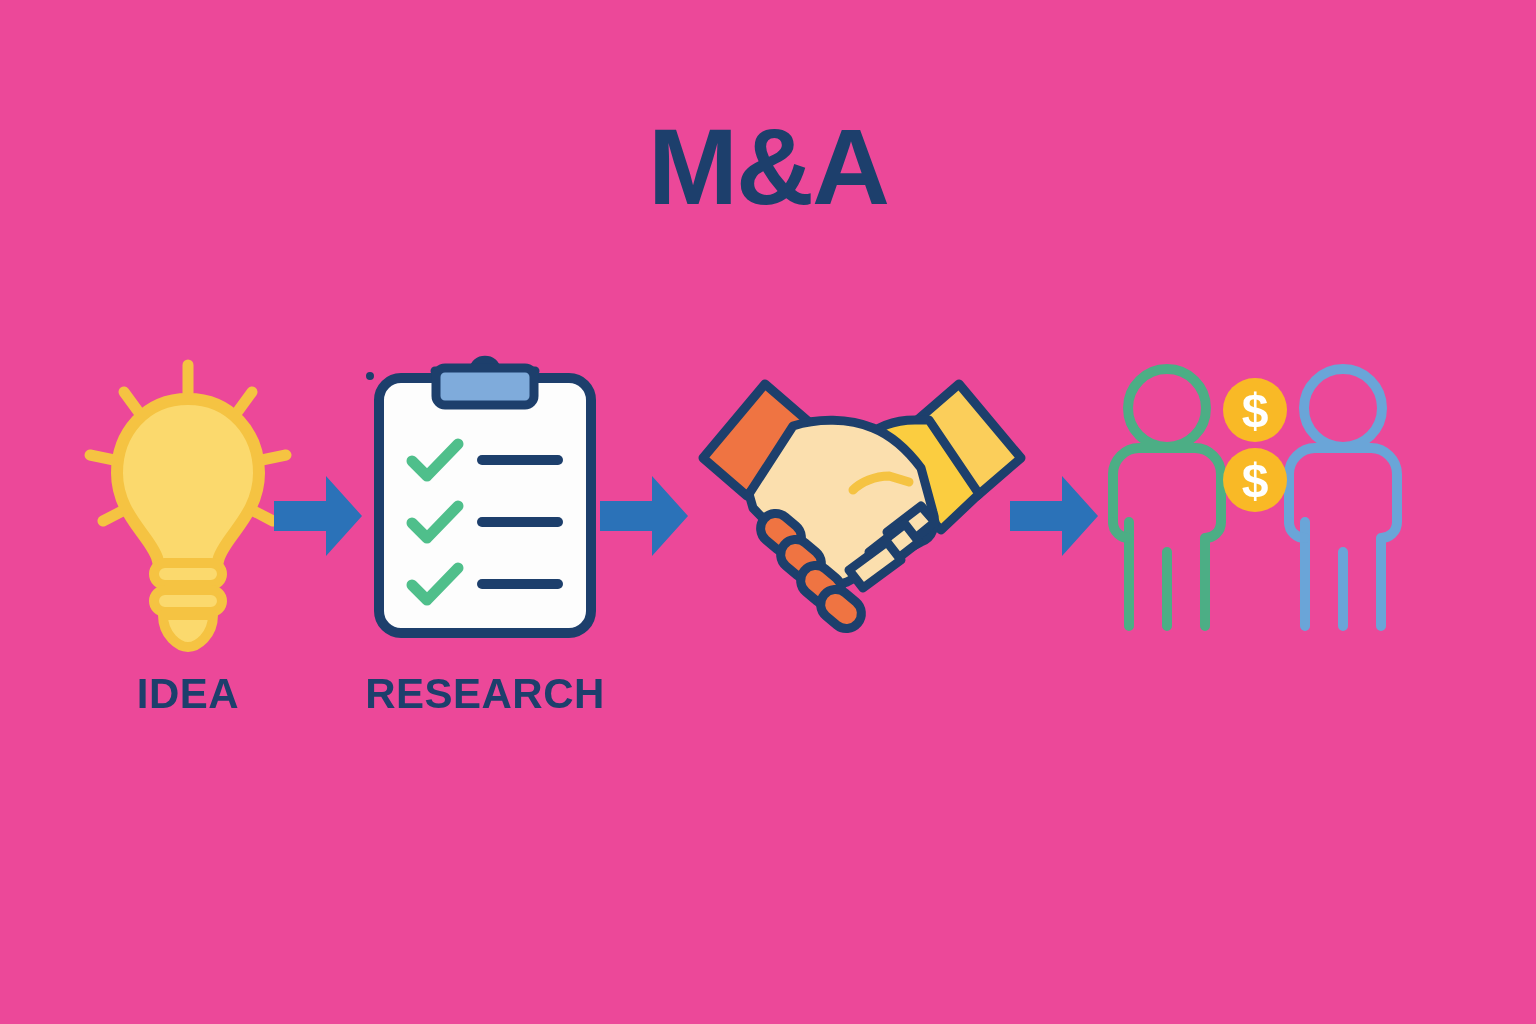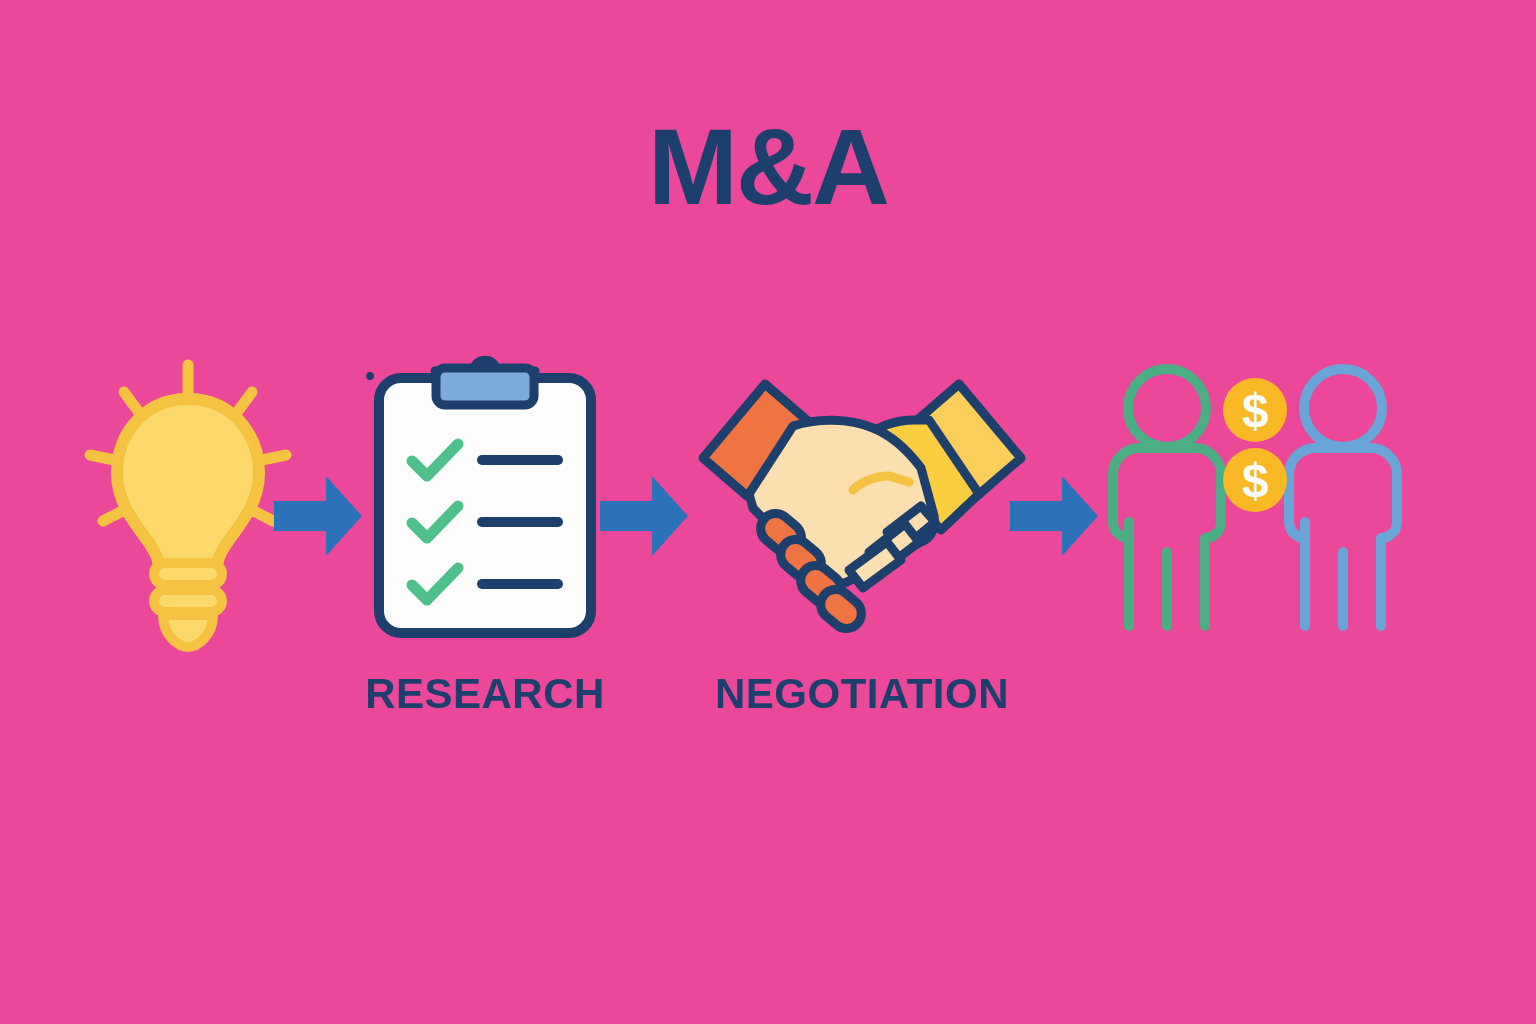--- a/index.html
+++ b/index.html
@@ -115,20 +115,21 @@
                    C 84 198 86 204 86 212
                    L 144 212
                    C 144 204 146 198 154 186
                    C 166 168 186 148 186 116
                    C 186 76 158 42 115 42 Z" fill="#fbd96d" stroke="#f5c342" stroke-width="12" stroke-linejoin="round"></path>
           <rect x="81" y="206" width="68" height="22" rx="11" fill="#fbd96d" stroke="#f5c342" stroke-width="10"></rect>
           <rect x="81" y="233" width="68" height="22" rx="11" fill="#fbd96d" stroke="#f5c342" stroke-width="10"></rect>
           <path d="M90 258 L140 258 C140 279 124 290 115 290 C106 290 90 279 90 258 Z" fill="#fbd96d" stroke="#f5c342" stroke-width="10" stroke-linejoin="round"></path>
         </svg>
       </div>
+      <div class="step-label">IDEA</div>
     </div>
 
     <div class="arrow" id="arrow-1">
       <svg width="92" height="96" viewBox="0 0 92 96">
         <path d="M2 33 L54 33 L54 8 L90 48 L54 88 L54 63 L2 63 Z" fill="#2b72b8"></path>
       </svg>
     </div>
 
     <div class="step" id="step-research">
       <div class="step-icon">
@@ -195,21 +196,20 @@
           </g>
 
           <g fill="#ef7442" stroke="#1d3f6c" stroke-width="9" stroke-linejoin="round">
             <rect x="62" y="146" width="44" height="30" rx="15" transform="rotate(40 84 161)"></rect>
             <rect x="82" y="172" width="44" height="30" rx="15" transform="rotate(40 104 187)"></rect>
             <rect x="102" y="198" width="44" height="30" rx="15" transform="rotate(40 124 213)"></rect>
             <rect x="122" y="222" width="44" height="30" rx="15" transform="rotate(40 144 237)"></rect>
           </g>
         </svg>
       </div>
-      <div class="step-label">NEGOTIATION</div>
     </div>
 
     <div class="arrow" id="arrow-3">
       <svg width="92" height="96" viewBox="0 0 92 96">
         <path d="M2 33 L54 33 L54 8 L90 48 L54 88 L54 63 L2 63 Z" fill="#2b72b8"></path>
       </svg>
     </div>
 
     <div class="step" id="step-deal">
       <div class="step-icon">

